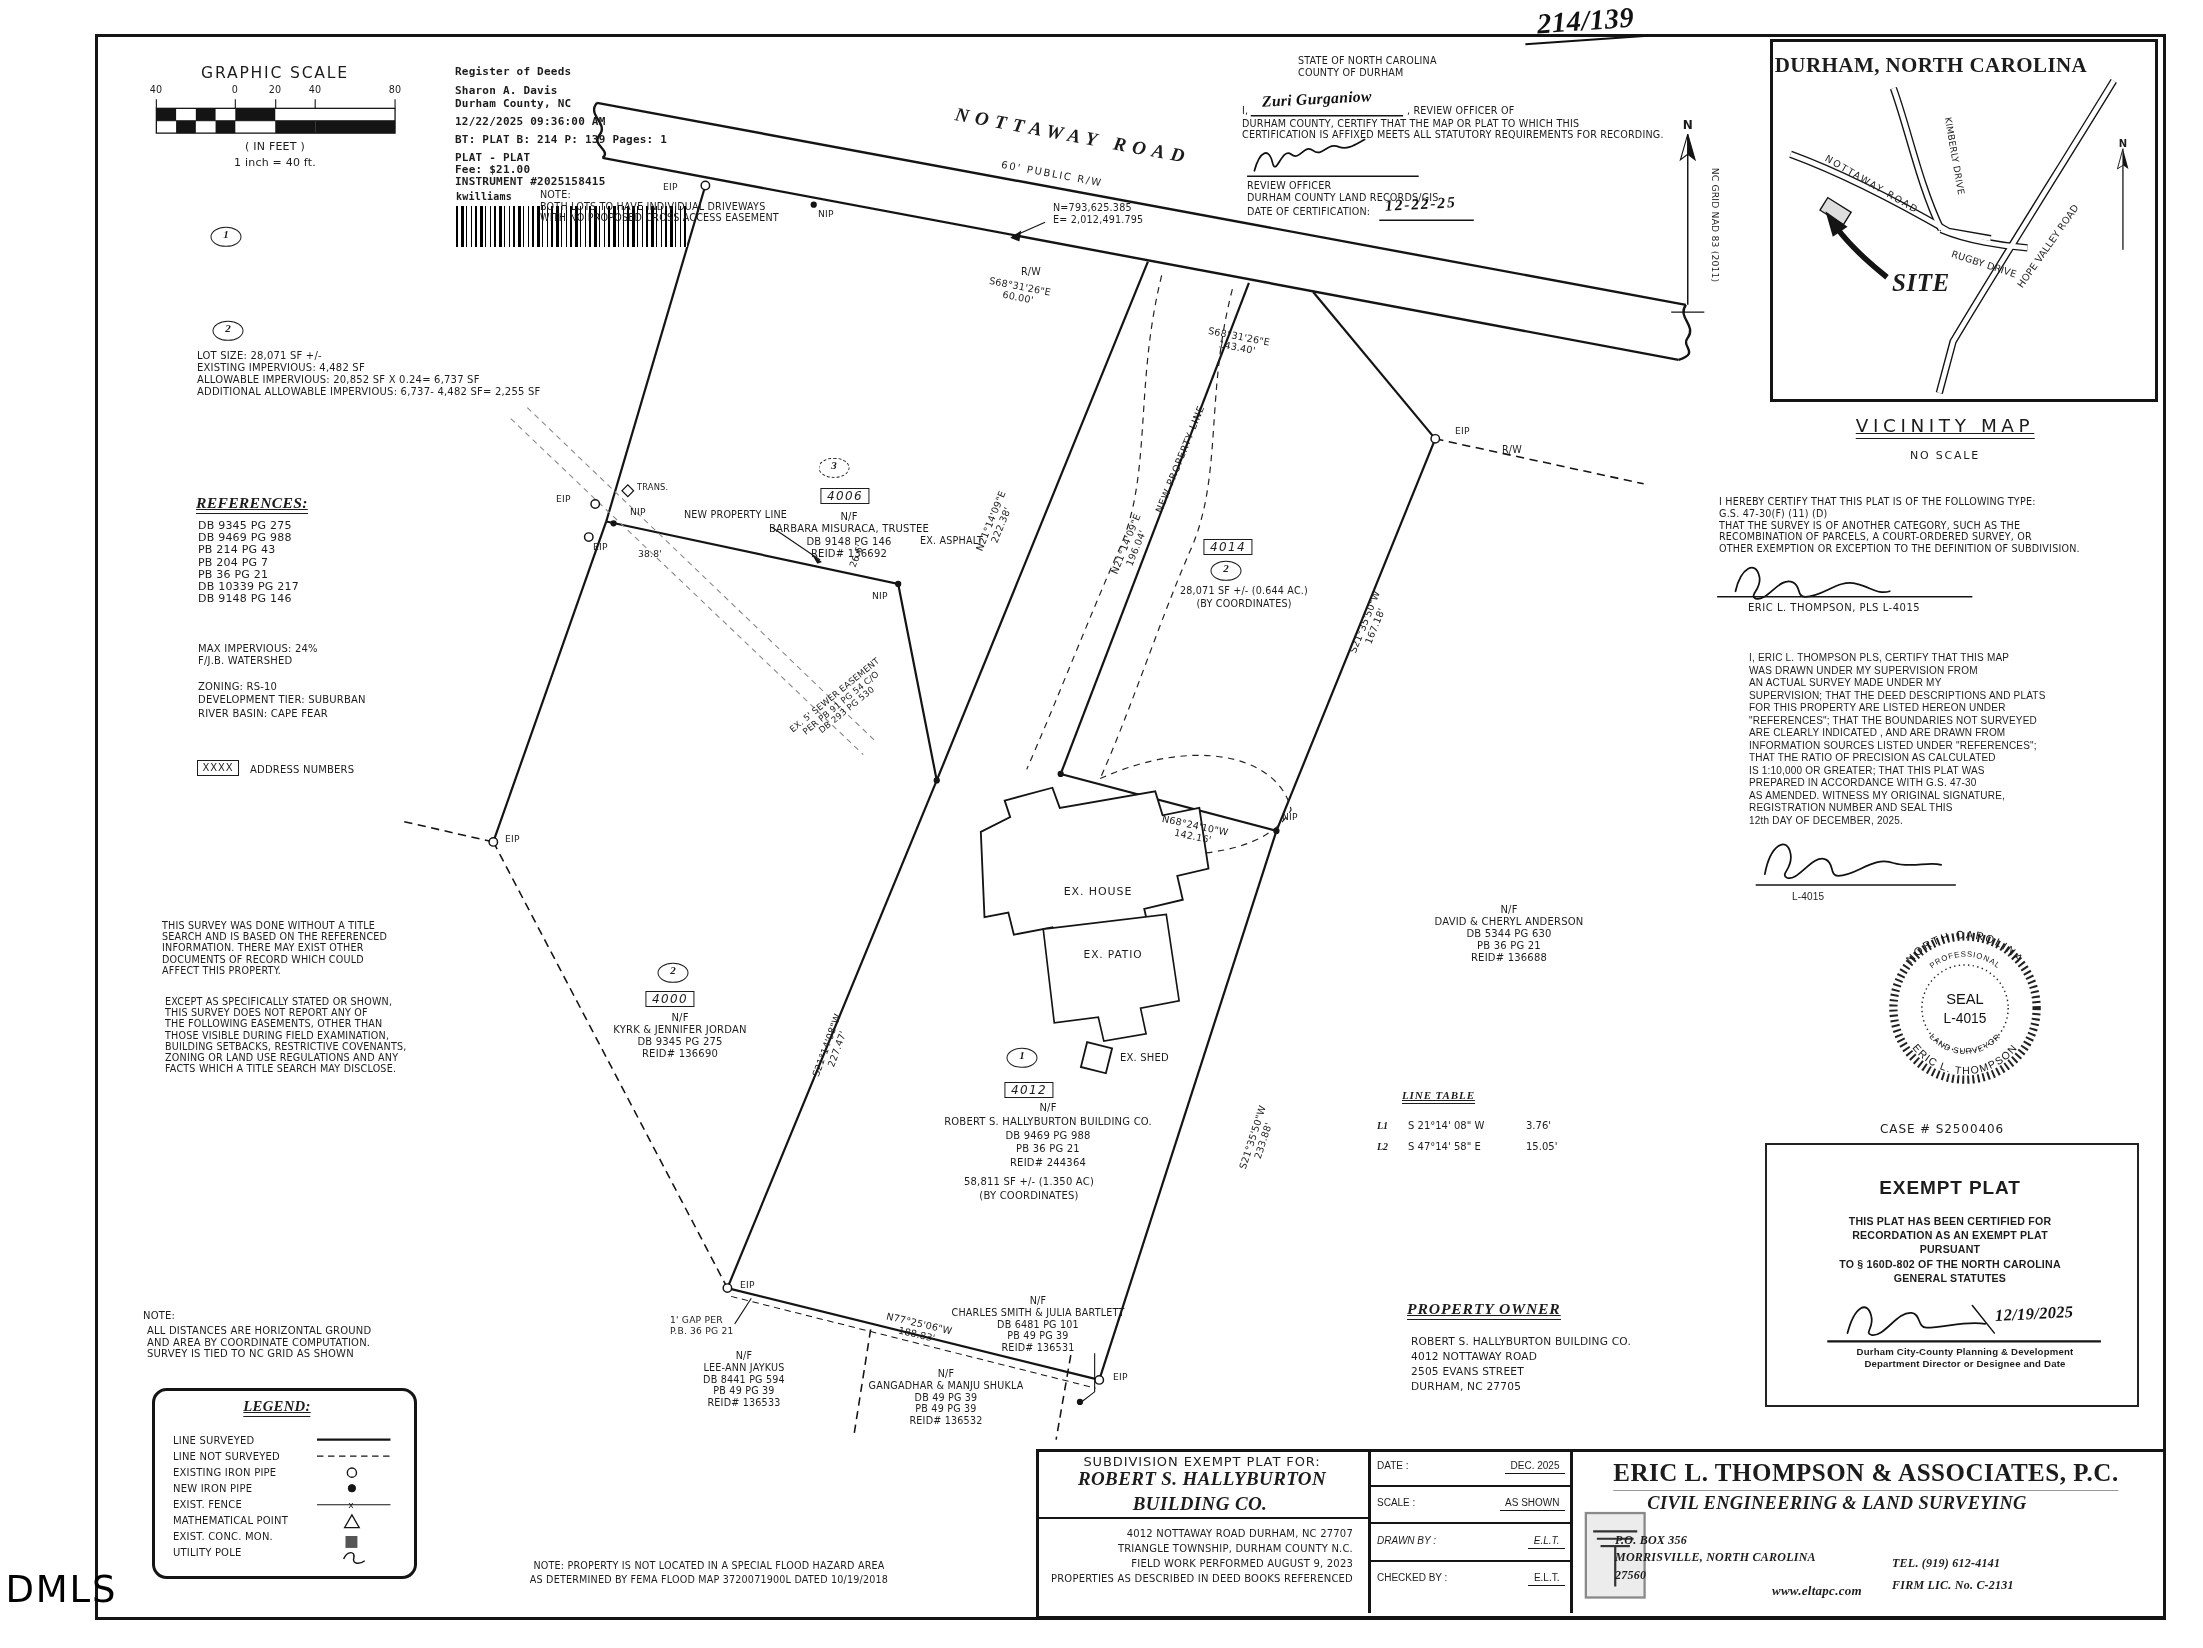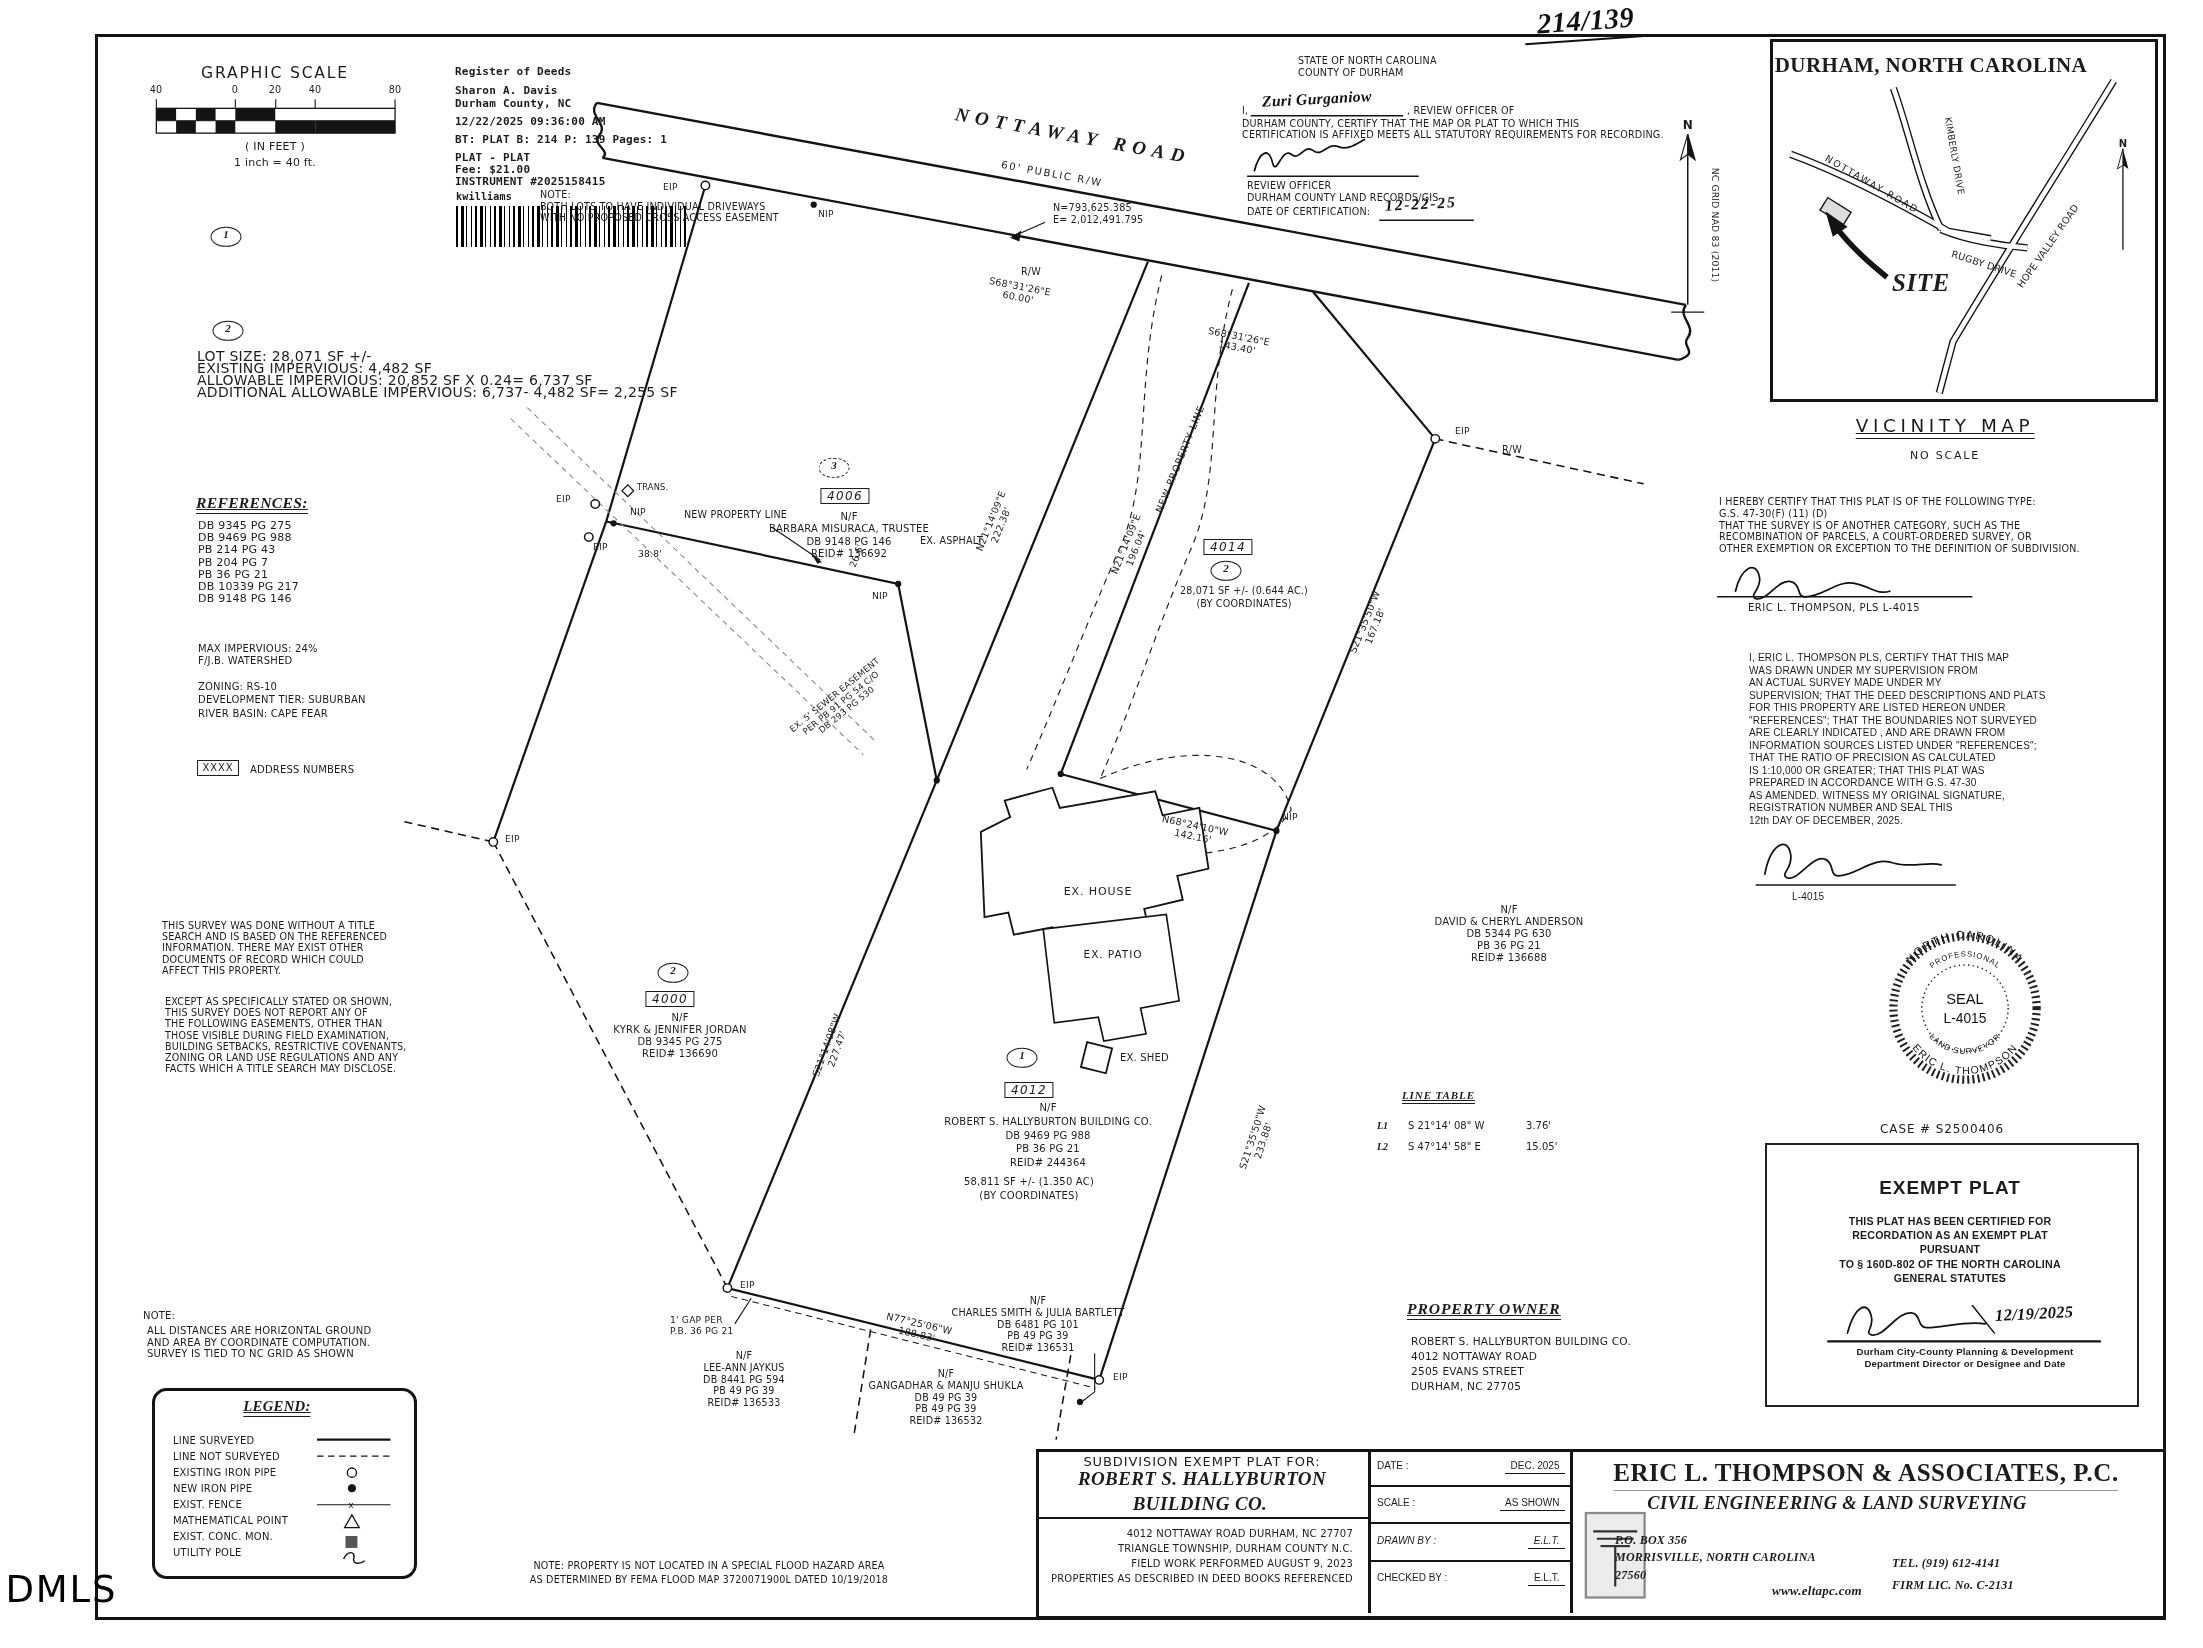--- a/index.html
+++ b/index.html
@@ -243,21 +243,21 @@
   <div class="t mono" style="left:455px;top:116px;font-size:11px;">12/22/2025 09:36:00 AM</div>
   <div class="t mono" style="left:455px;top:134px;font-size:11px;">BT: PLAT B: 214 P: 139 Pages: 1</div>
   <div class="t mono" style="left:455px;top:152px;font-size:11px;line-height:12px;">PLAT - PLAT
 Fee: $21.00
 INSTRUMENT #2025158415</div>
   <div class="t mono" style="left:456px;top:191px;font-size:10px;">kwilliams</div>
   <div class="bc"></div>
 
   <div class="circ" style="left:226px;top:237px;">1</div>
   <div class="circ" style="left:228px;top:331px;">2</div>
-  <div class="t" style="left:197px;top:350px;line-height:12px;font-size:14px;">LOT SIZE: 28,071 SF +/-
+  <div class="t" style="left:197px;top:350px;line-height:12px;font-size:10px;">LOT SIZE: 28,071 SF +/-
 EXISTING IMPERVIOUS: 4,482 SF
 ALLOWABLE IMPERVIOUS: 20,852 SF X 0.24= 6,737 SF
 ADDITIONAL ALLOWABLE IMPERVIOUS: 6,737- 4,482 SF= 2,255 SF</div>
 
   <div class="t ser hd2" style="left:196px;top:494px;font-size:15.6px;">REFERENCES:</div>
   <div class="t" style="left:198px;top:520px;line-height:12.2px;font-size:11px;">DB 9345 PG 275
 DB 9469 PG 988
 PB 214 PG 43
 PB 204 PG 7
 PB 36 PG 21

